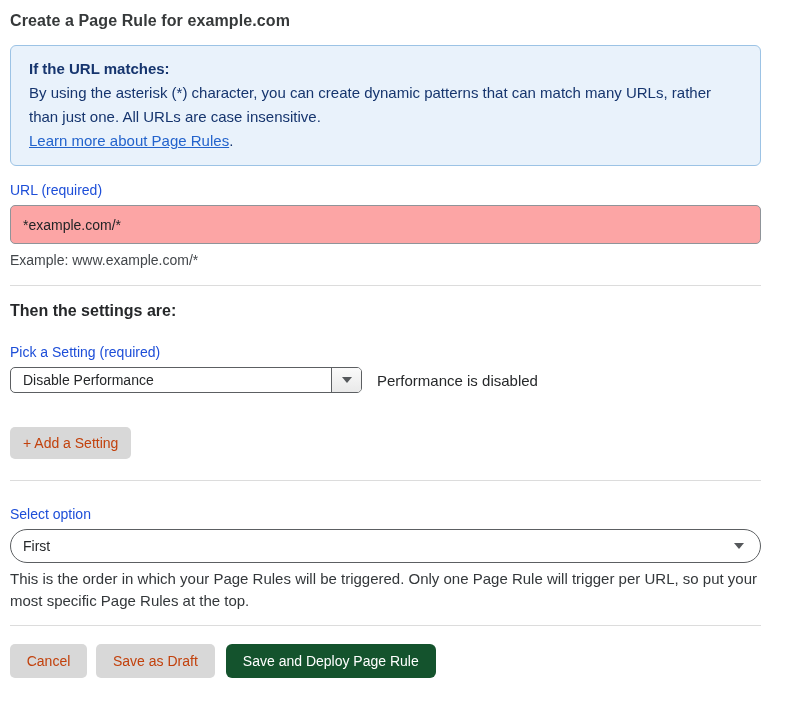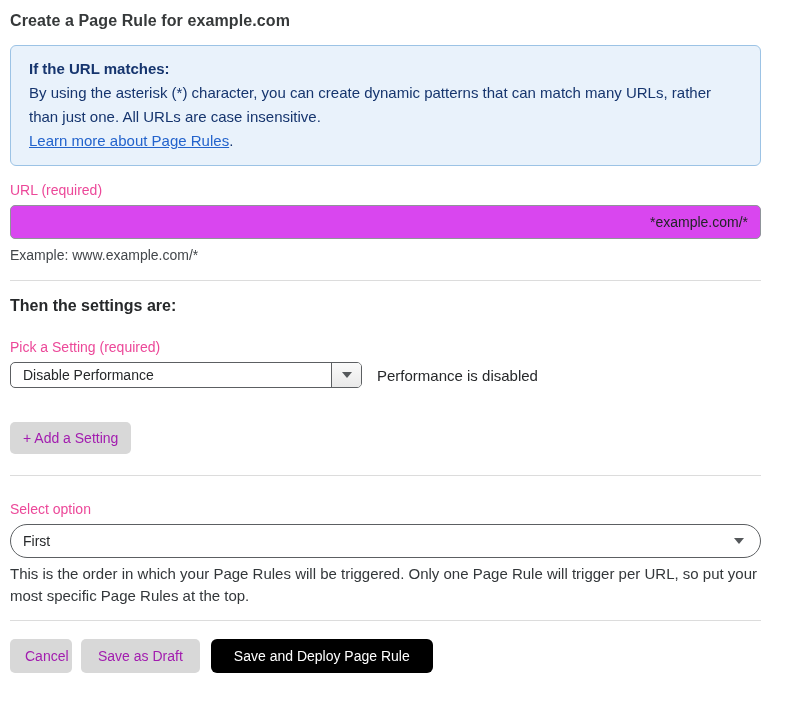--- a/index.html
+++ b/index.html
@@ -31,37 +31,36 @@
   }
   .info-box .info-heading { font-weight: 700; }
   .info-box a.info-link {
     color: #2363cc;
     text-decoration: underline;
     cursor: pointer;
   }
 
   .field-label {
     font-size: 14px;
-    color: #ec4899;
+    color: #1d4ed8;
     margin-top: 16px;
     margin-bottom: 7px;
   }
 
   .url-input {
     width: 100%;
-    height: 34px;
-    background: #d946ef;
+    height: 39px;
+    background: #fca5a5;
     border: 1px solid #8f9499;
     border-radius: 5px;
     padding: 0 12px;
     font-size: 14px;
     color: #222426;
     font-family: "Liberation Sans", sans-serif;
     outline: none;
-    text-align: right;
   }
 
   .hint-text {
     font-size: 14px;
     color: #43474b;
     margin-top: 8px;
   }
 
   .divider {
     border: none;
@@ -123,21 +122,21 @@
     margin-left: 15px;
   }
 
   .btn {
     display: inline-block;
     border: none;
     border-radius: 5px;
     font-size: 14px;
     font-family: "Liberation Sans", sans-serif;
     cursor: pointer;
-    color: #a21caf;
+    color: #c2410c;
   }
   .btn-gray {
     background: #d8d8d8;
     padding: 8px 15px;
   }
   .add-setting-btn { margin-top: 34px; padding: 8px 13px; }
 
   .select-modern {
     width: 100%;
     height: 34px;
@@ -159,27 +158,27 @@
     line-height: 22px;
     margin-top: 5px;
   }
 
   .actions-row {
     display: flex;
     align-items: center;
     margin-top: 18px;
   }
   .actions-row .btn { height: 34px; }
-  .btn-cancel { width: 62px; }
+  .btn-cancel { width: 77px; }
   .btn-draft { margin-left: 9px; padding: 8px 17px; }
   .btn-primary {
     margin-left: 11px;
-    background: #000000;
+    background: #14532d;
     color: #ffffff;
-    padding: 8px 23px;
+    padding: 8px 17px;
     border-radius: 6px;
   }
 
   .mt-order-label { margin-top: 25px; }
   .divider-after-add { margin-top: 21px; }
   .divider-bottom { margin-top: 13px; }
 </style>
 </head>
 <body>
 

